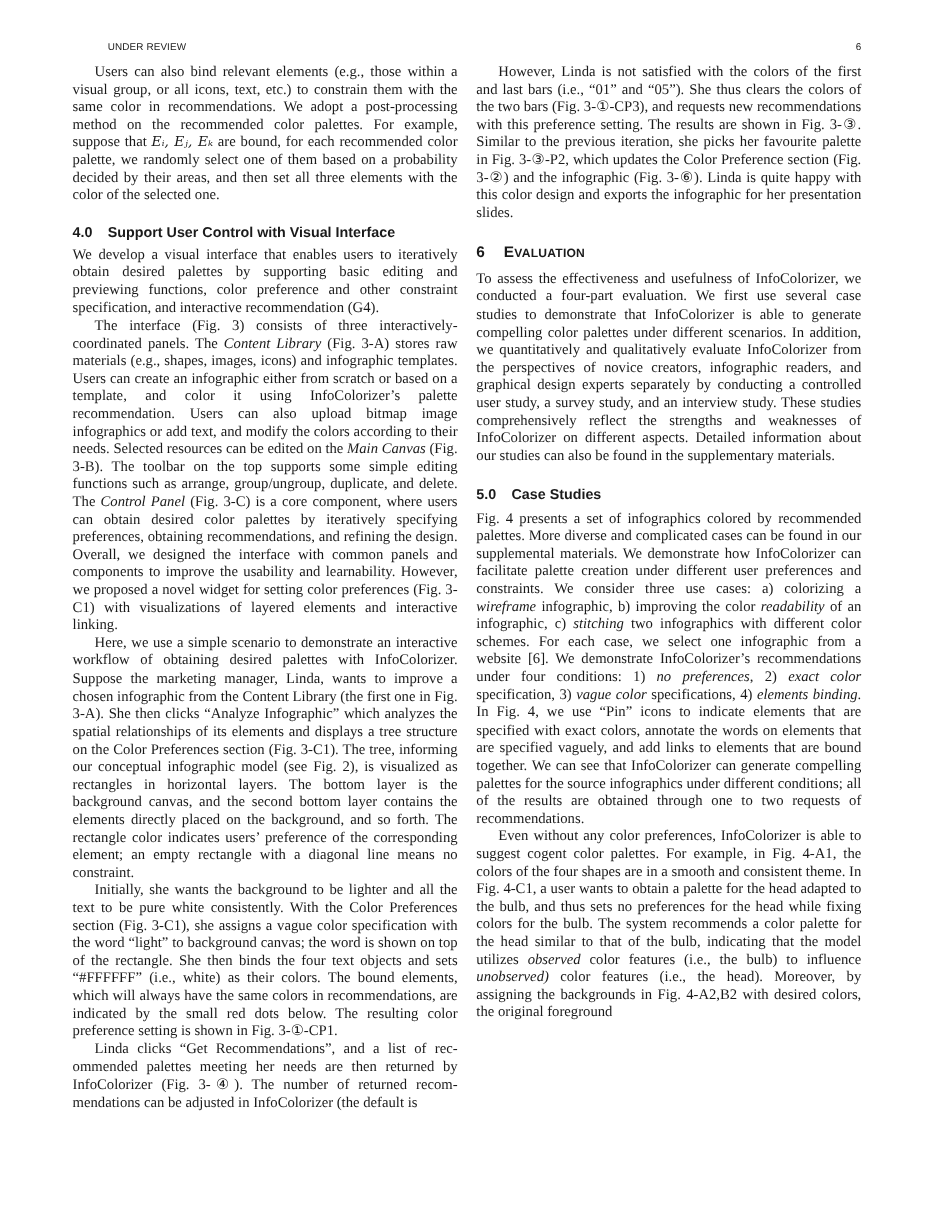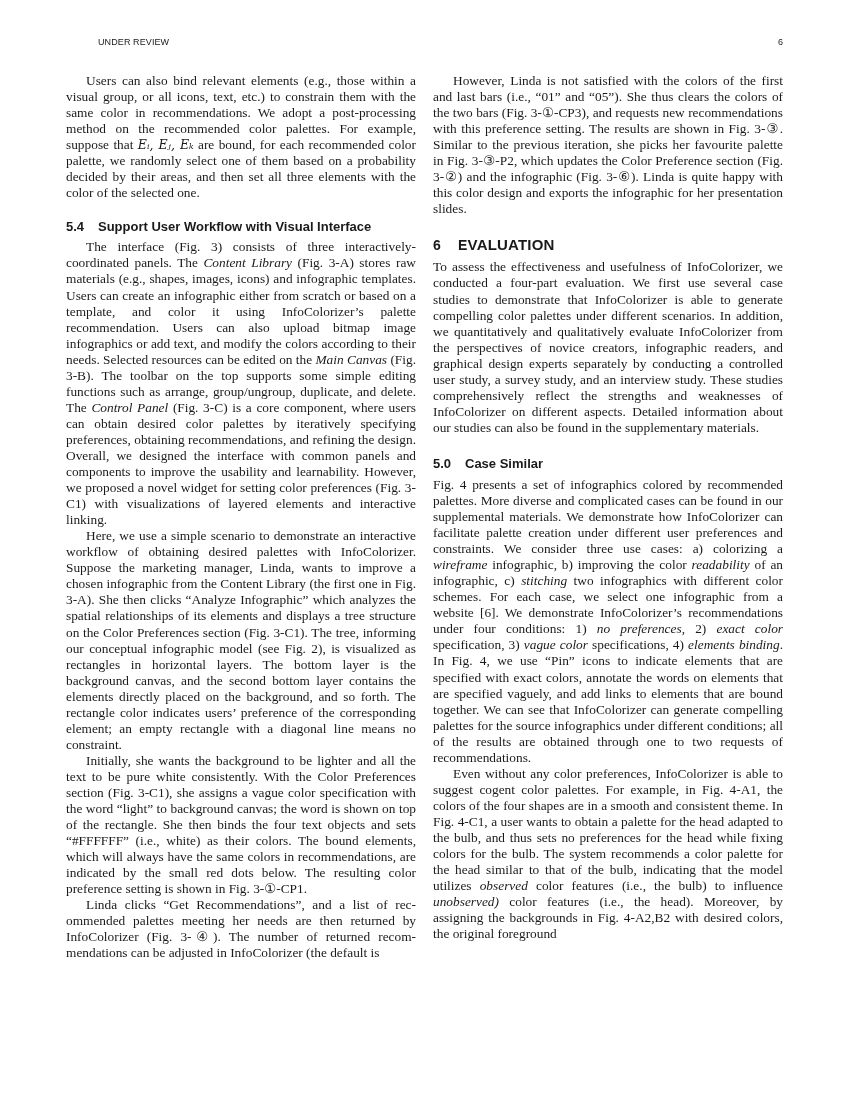--- a/index.html
+++ b/index.html
@@ -1,59 +1,60 @@
 <!DOCTYPE html>
 <html><head>
 <meta charset="utf-8">
 <style>
   html, body { margin: 0; padding: 0; background: #ffffff; }
   body { width: 850px; height: 1100px; position: relative; overflow: hidden; color: #1a1a1a; }
   .running-head { position: absolute; top: 37px; left: 66px; font-family: "Liberation Sans", sans-serif; font-size: 9px; letter-spacing: 0.1px; padding-left: 32px; }
   .page-number { position: absolute; top: 37px; left: 778px; font-family: "Liberation Sans", sans-serif; font-size: 9px; }
-  .col { position: absolute; top: 73px; width: 350px; font-family: "Liberation Serif", serif; font-size: 13.35px; line-height: 16.05px; text-align: justify; hyphens: manual; }
+  .col { position: absolute; top: 57px; width: 350px; font-family: "Liberation Serif", serif; font-size: 13.35px; line-height: 16.05px; text-align: justify; hyphens: manual; }
   .col-left { left: 66px; }
   .col-right { left: 433px; }
   p { margin: 0; }
   p.indent { text-indent: 20px; }
   h3.sub { font-family: "Liberation Sans", sans-serif; font-weight: bold; font-size: 13px; margin: 0; line-height: 16px; }
   h2.sec { font-family: "Liberation Sans", sans-serif; font-weight: bold; font-size: 14px; margin: 0; line-height: 16px; letter-spacing: 0.2px; }
   .num { display: inline-block; width: 32px; }
   .num2 { display: inline-block; width: 25px; }
   .smallcaps-big { font-size: 14px; }
-  .smallcaps-sm { font-size: 15px; }
+  .smallcaps-sm { font-size: 11px; }
   em { }
   .math { font-style: italic; font-family: "DejaVu Serif", serif; font-size: 12.5px; }
 </style>
 </head>
 <body>
 
 <div class="running-head">UNDER REVIEW</div>
 <div class="page-number">6</div>
 
 <div class="col col-left">
   <p class="indent"><span>Users can also bind relevant elements (e.g., those within a visual group, or all icons, text, etc.) to constrain them with the same color in recommendations. We adopt a post-processing method on the recommended color palettes. For example, suppose that </span><span class="math">Eᵢ, Eⱼ, Eₖ</span><span> are bound, for each rec­ommended color palette, we randomly select one of them based on a probability decided by their areas, and then set all three elements with the color of the selected one.</span></p>
 
-  <h3 class="sub" style="margin-top:18px; margin-bottom:4px;"><span class="num">5.4</span><span>Support User Workflow with Visual Interface</span></h3>
+  <h3 class="sub" style="margin-top:18px; margin-bottom:4px;"><span class="num">4.0</span><span>Support User Control with Visual Interface</span></h3>
 
+  <p>We develop a visual interface that enables users to itera­tively obtain desired palettes by supporting basic editing and previewing functions, color preference and other con­straint specification, and interactive recommendation (G4).</p>
 
   <p class="indent"><span>The interface (Fig. 3) consists of three interactively-coordinated panels. The </span><em>Content Library</em><span> (Fig. 3-A) stores raw materials (e.g., shapes, images, icons) and infographic tem­plates. Users can create an infographic either from scratch or based on a template, and color it using InfoColorizer’s palette recommendation. Users can also upload bitmap im­age infographics or add text, and modify the colors accord­ing to their needs. Selected resources can be edited on the </span><em>Main Canvas</em><span> (Fig. 3-B). The toolbar on the top supports some simple editing functions such as arrange, group/ungroup, duplicate, and delete. The </span><em>Control Panel</em><span> (Fig. 3-C) is a core component, where users can obtain desired color palettes by iteratively specifying preferences, obtaining recommen­dations, and refining the design. Overall, we designed the interface with common panels and components to improve the usability and learnability. However, we proposed a novel widget for setting color preferences (Fig. 3-C1) with visualizations of layered elements and interactive linking.</span></p>
 
   <p class="indent">Here, we use a simple scenario to demonstrate an in­teractive workflow of obtaining desired palettes with Info­Colorizer. Suppose the marketing manager, Linda, wants to improve a chosen infographic from the Content Library (the first one in Fig. 3-A). She then clicks “Analyze Infographic” which analyzes the spatial relationships of its elements and displays a tree structure on the Color Preferences section (Fig. 3-C1). The tree, informing our conceptual infographic model (see Fig. 2), is visualized as rectangles in horizontal layers. The bottom layer is the background canvas, and the second bottom layer contains the elements directly placed on the background, and so forth. The rectangle color in­dicates users’ preference of the corresponding element; an empty rectangle with a diagonal line means no constraint.</p>
 
   <p class="indent">Initially, she wants the background to be lighter and all the text to be pure white consistently. With the Color Preferences section (Fig. 3-C1), she assigns a vague color specification with the word “light” to background canvas; the word is shown on top of the rectangle. She then binds the four text objects and sets “#FFFFFF” (i.e., white) as their colors. The bound elements, which will always have the same colors in recommendations, are indicated by the small red dots below. The resulting color preference setting is shown in Fig. 3-①-CP1.</p>
 
   <p class="indent">Linda clicks “Get Recommendations”, and a list of rec­ommended palettes meeting her needs are then returned by InfoColorizer (Fig. 3-④). The number of returned recom­mendations can be adjusted in InfoColorizer (the default is</p>
 </div>
 
 <div class="col col-right">
 
   <p class="indent">However, Linda is not satisfied with the colors of the first and last bars (i.e., “01” and “05”). She thus clears the colors of the two bars (Fig. 3-①-CP3), and requests new recommendations with this preference setting. The results are shown in Fig. 3-③. Similar to the previous iteration, she picks her favourite palette in Fig. 3-③-P2, which updates the Color Preference section (Fig. 3-②) and the infographic (Fig. 3-⑥). Linda is quite happy with this color design and exports the infographic for her presentation slides.</p>
 
   <h2 class="sec" style="margin-top:20px; margin-bottom:6px;"><span class="num2">6</span><span class="smallcaps-big">E</span><span class="smallcaps-sm">VALUATION</span></h2>
 
   <p>To assess the effectiveness and usefulness of InfoColorizer, we conducted a four-part evaluation. We first use several case studies to demonstrate that InfoColorizer is able to generate compelling color palettes under different scenarios. In addition, we quantitatively and qualitatively evaluate InfoColorizer from the perspectives of novice creators, in­fographic readers, and graphical design experts separately by conducting a controlled user study, a survey study, and an interview study. These studies comprehensively reflect the strengths and weaknesses of InfoColorizer on different aspects. Detailed information about our studies can also be found in the supplementary materials.</p>
 
-  <h3 class="sub" style="margin-top:20px; margin-bottom:5px;"><span class="num">5.0</span><span>Case Similar</span></h3>
+  <h3 class="sub" style="margin-top:20px; margin-bottom:5px;"><span class="num">5.0</span><span>Case Studies</span></h3>
 
   <p><span>Fig. 4 presents a set of infographics colored by recom­mended palettes. More diverse and complicated cases can be found in our supplemental materials. We demonstrate how InfoColorizer can facilitate palette creation under dif­ferent user preferences and constraints. We consider three use cases: a) colorizing a </span><em>wireframe</em><span> infographic, b) improv­ing the color </span><em>readability</em><span> of an infographic, c) </span><em>stitching</em><span> two infographics with different color schemes. For each case, we select one infographic from a website [6]. We demonstrate InfoColorizer’s recommendations under four conditions: 1) </span><em>no preferences</em><span>, 2) </span><em>exact color</em><span> specification, 3) </span><em>vague color</em><span> speci­fications, 4) </span><em>elements binding</em><span>. In Fig. 4, we use “Pin” icons to indicate elements that are specified with exact colors, annotate the words on elements that are specified vaguely, and add links to elements that are bound together. We can see that InfoColorizer can generate compelling palettes for the source infographics under different conditions; all of the results are obtained through one to two requests of recommendations.</span></p>
 
   <p class="indent"><span>Even without any color preferences, InfoColorizer is able to suggest cogent color palettes. For example, in Fig. 4-A1, the colors of the four shapes are in a smooth and consistent theme. In Fig. 4-C1, a user wants to obtain a palette for the head adapted to the bulb, and thus sets no preferences for the head while fixing colors for the bulb. The system recommends a color palette for the head similar to that of the bulb, indicating that the model utilizes </span><em>observed</em><span> color features (i.e., the bulb) to influence </span><em>unobserved)</em><span> color features (i.e., the head). Moreover, by assigning the backgrounds in Fig. 4-A2,B2 with desired colors, the original foreground</span></p>
 </div>
 
 </body></html>

